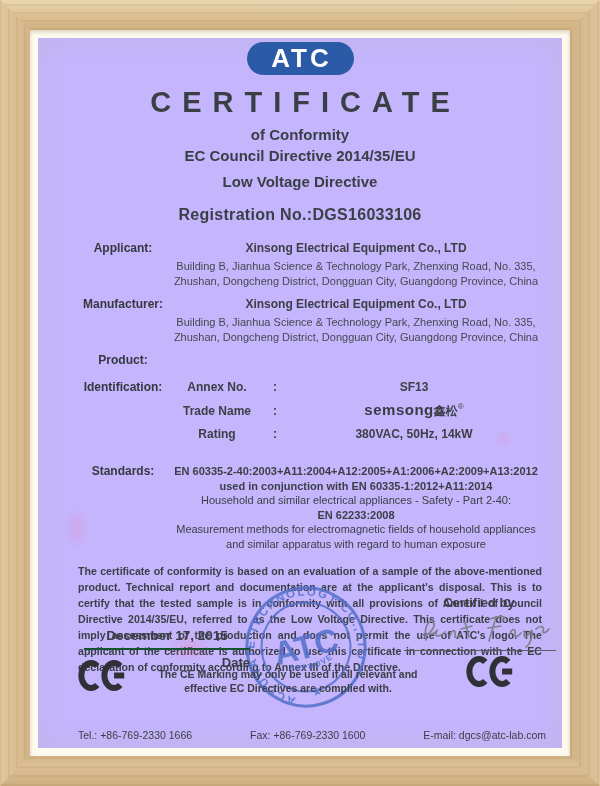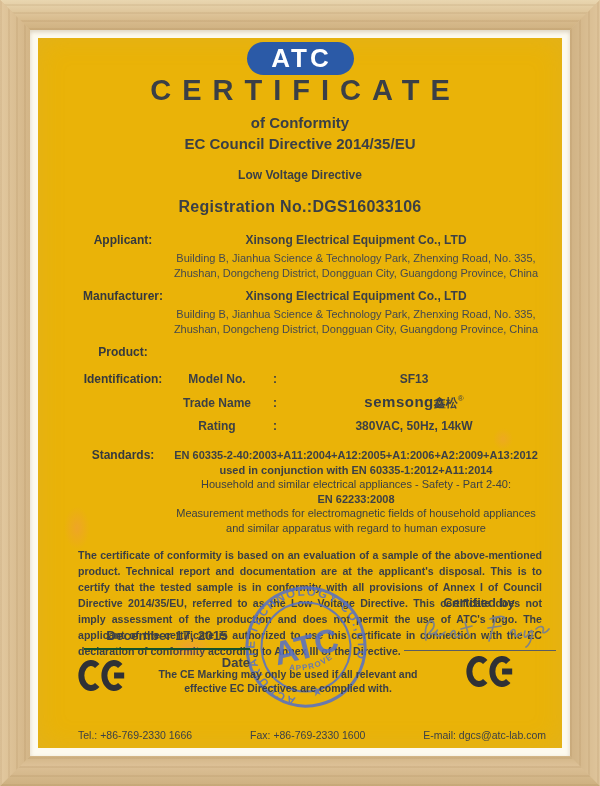--- a/index.html
+++ b/index.html
@@ -21,35 +21,35 @@
                linear-gradient(90deg,#e2c89f,#d3b587);
     clip-path:polygon(0 0,100% 30px,100% calc(100% - 30px),0 100%);}
   .frame-right{right:0;top:0;width:30px;height:786px;
     background:repeating-linear-gradient(90deg,rgba(140,100,50,.10) 0 2px,transparent 2px 9px),
                linear-gradient(270deg,#dfc59c,#d0b284);
     clip-path:polygon(0 30px,100% 0,100% 100%,0 calc(100% - 30px));}
   .mat{position:absolute;inset:30px;background:#fdfaef;z-index:1;
        box-shadow:inset 0 2px 4px rgba(120,90,50,.25);}
 
   
-  .paper{position:absolute;inset:38px;background:#eab308;z-index:2;color:#3c4046;
+  .paper{position:absolute;inset:38px;background:#c4b5fd;z-index:2;color:#3c4046;
          box-shadow:inset 0 0 28px rgba(190,170,120,.18);}
   .smudge{position:absolute;pointer-events:none;}
 
   
   .logo-row{display:flex;justify-content:center;margin-top:4px;}
   .atc-pill{width:104px;height:33px;border-radius:17px;background:#2b5aa7;
             color:#ffffff;font-weight:bold;font-size:26px;letter-spacing:3px;
             display:flex;align-items:center;justify-content:center;padding-left:3px;}
-  .cert-title{margin-top:1px;text-align:center;font-weight:bold;font-size:29px;
+  .cert-title{margin-top:13px;text-align:center;font-weight:bold;font-size:29px;
               letter-spacing:11px;padding-left:11px;color:#3a3f46;line-height:1;}
   .hline{ text-align:center;font-weight:bold;color:#3a3f46;}
   .of-conformity{margin-top:9px;font-size:15px;}
   .directive1{margin-top:4px;font-size:15px;}
-  .directive2{margin-top:16px;font-size:12px;}
+  .directive2{margin-top:9px;font-size:15px;}
   .registration{margin-top:16px;font-size:16px;letter-spacing:.3px;}
 
   
   .fields{margin:17px 18px 0 40px;}
   .row{display:grid;grid-template-columns:90px 1fr;margin-bottom:8px;text-align:center;}
   .row-label{font-weight:bold;font-size:12px;color:#35393f;}
   .company{font-weight:bold;font-size:12px;}
   .addr{font-size:11px;line-height:15px;margin-top:4px;color:#45494f;}
   .product-name{font-weight:bold;font-size:12px;}
   .subrow{display:grid;grid-template-columns:98px 18px 1fr;margin-bottom:7px;align-items:baseline;}
@@ -125,25 +125,25 @@
       <div>
         <div class="company">Xinsong Electrical Equipment Co., LTD</div>
         <div class="addr">Building B, Jianhua Science &amp; Technology Park, Zhenxing Road, No. 335, Zhushan, Dongcheng District, Dongguan City, Guangdong Province, China</div>
       </div>
     </div>
 
     <div class="row" style="margin-bottom:13px;">
       <div class="row-label">Product:</div>
     </div>
 
-    <div class="row" style="margin-bottom:8px;">
+    <div class="row" style="margin-bottom:16px;">
       <div class="row-label">Identification:</div>
       <div>
         <div class="subrow">
-          <span class="sl">Model No.</span>
+          <span class="sl">Annex No.</span>
           <span class="sc">:</span>
           <span class="sv">SF13</span>
         </div>
         <div class="subrow">
           <span class="sl">Trade Name</span>
           <span class="sc">:</span>
           <span>
             <span class="brand">semsong</span><span class="brand-cn">鑫松</span><span class="brand-sup">®</span>
           </span>
         </div>

